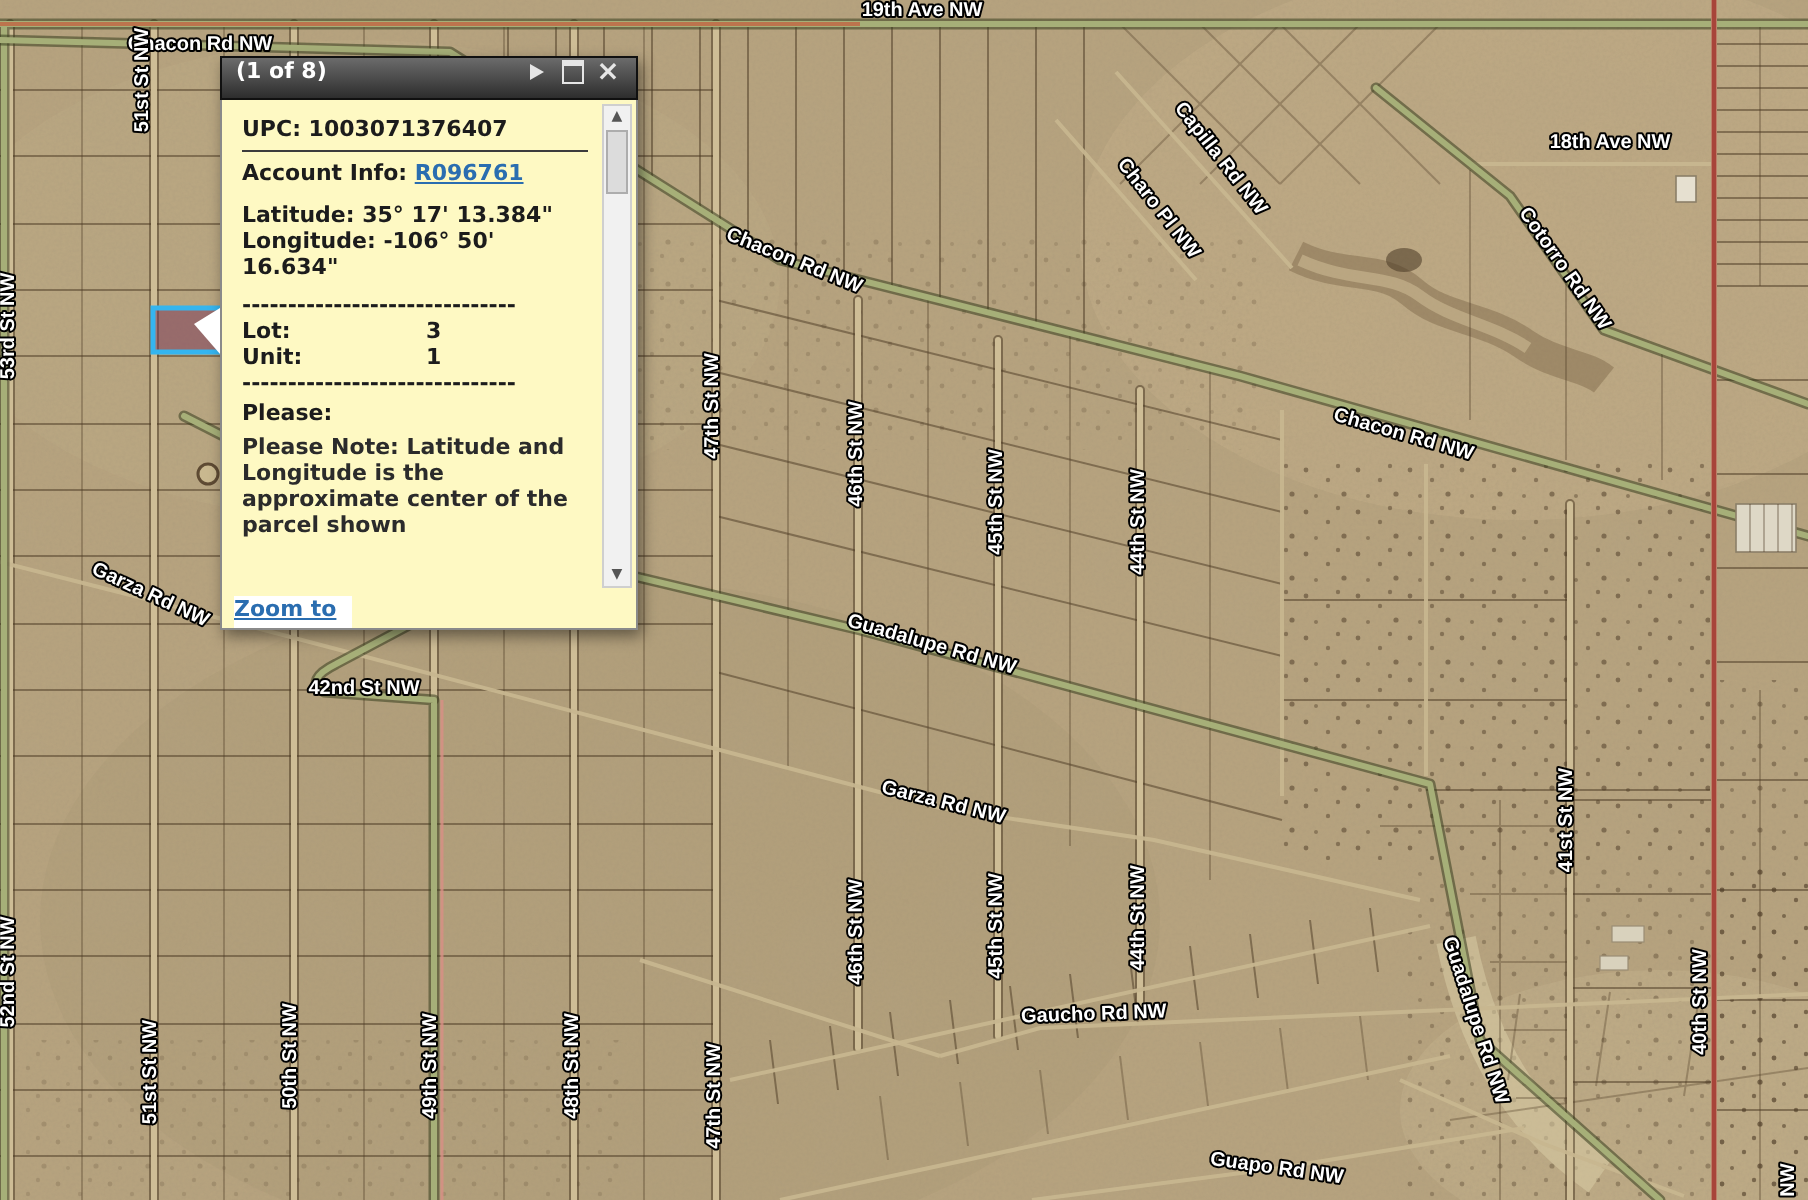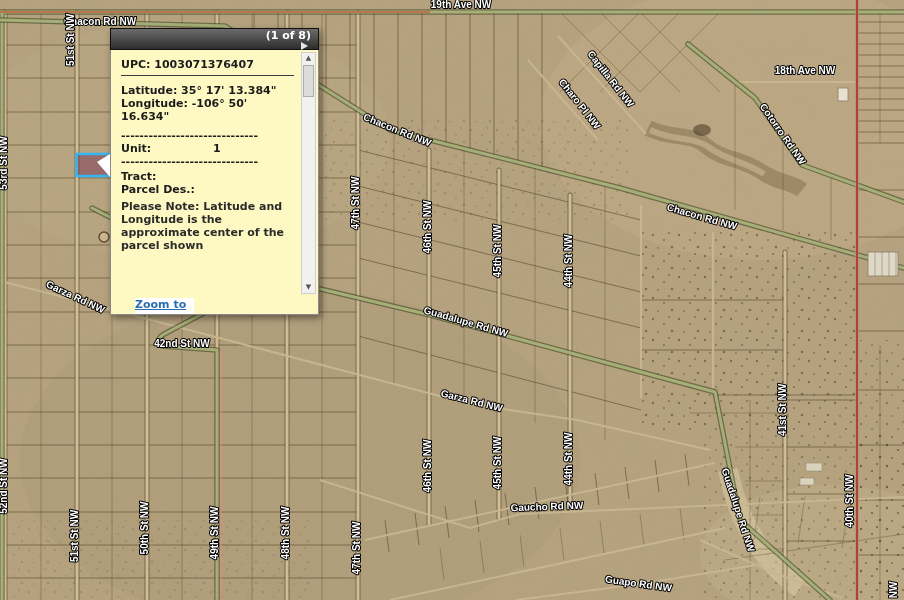--- a/index.html
+++ b/index.html
@@ -19,39 +19,39 @@
   .redl{stroke:#a8443a;stroke-width:2.5;fill:none;}
   .orangel{stroke:#c06a45;stroke-width:2;fill:none;opacity:.85;}
   .pinkl{stroke:#d98f86;stroke-width:1.5;fill:none;opacity:.8;}
   svg text{font:bold 10px "Liberation Sans",sans-serif;fill:#fff;stroke:#000;
            stroke-width:2px;paint-order:stroke;stroke-linejoin:round;text-anchor:middle;}
 
   
   .popup{position:absolute;left:110px;top:28px;width:209px;z-index:10;
          box-shadow:2px 3px 7px rgba(0,0,0,.45);font-family:"DejaVu Sans","Liberation Sans",sans-serif;}
   .popup-title{height:20px;background:linear-gradient(#6b6b6b,#2d2d2d);border:1px solid #101010;
-         display:flex;align-items:flex-end;color:#fff;font-size:11px;font-weight:bold;padding:0 7px;flex-direction:column;}
+         display:flex;align-items:flex-start;color:#fff;font-size:11px;font-weight:bold;padding:0 7px;}
   .popup-title .spacer{flex:1;}
   .tbtn{display:flex;align-items:center;justify-content:center;width:14px;height:14px;margin-left:4px;
         color:#e6e6e6;cursor:pointer;font-size:11px;line-height:14px;}
   .play-tri{width:0;height:0;border-left:7px solid #e6e6e6;border-top:4px solid transparent;border-bottom:4px solid transparent;}
   .max-box{width:9px;height:8px;border:1px solid #e6e6e6;border-top:3px solid #e6e6e6;}
   .close-x{font-size:14px;font-weight:bold;}
   .popup-body{position:relative;background:#fef9c3;border:1px solid #8a8a8a;border-top:none;height:256px;
         overflow:hidden;padding:8px 24px 0 10px;font-size:11px;font-weight:bold;color:#1c1c1c;line-height:13px;}
   .popup-body hr{border:none;border-top:1px solid #3c3c3c;margin:4px 0;}
   .m-lat{margin-top:8px;}
   .dashes{margin-top:6px;white-space:nowrap;overflow:hidden;}
   .m-sub{margin-top:7px;}
   .frow{display:flex;}
   .frow .lbl{width:92px;}
   .m-tract{margin-top:2px;}
   .note{margin-top:4px;color:#2b2b2b;}
   a{color:#2a6db0;text-decoration:underline;cursor:pointer;}
-  .footer-link{position:absolute;left:24px;bottom:0;height:14px;background:#fff;padding:0 8px 2px 0;}
+  .footer-link{position:absolute;left:6px;bottom:0;height:14px;background:#fff;padding:0 8px 2px 0;}
   .scrollbar{position:absolute;top:2px;right:2px;width:13px;height:240px;background:#f1f1f1;border:1px solid #cfcfcf;}
   .sb-arrow{position:absolute;left:0;width:100%;height:11px;text-align:center;font-size:7px;color:#555;line-height:11px;cursor:pointer;}
   .sb-up{top:0;}
   .sb-down{bottom:0;}
   .sb-thumb{position:absolute;top:12px;left:1px;width:9px;height:30px;background:#dcdcdc;border:1px solid #adadad;cursor:pointer;}
   .tail{position:absolute;left:-13px;top:126px;width:0;height:0;
         border-top:8px solid transparent;border-bottom:15px solid transparent;border-right:13px solid #fff;}
 </style>
 </head>
 <body>
@@ -203,30 +203,34 @@
         <span class="play-tri"></span>
       </span>
     <span class="tbtn">
         <span class="max-box"></span>
       </span>
     <span class="tbtn close-x">×</span>
   </div>
   <div class="popup-body">
     <div>UPC: 1003071376407</div>
     <hr>
+    <div><span>Account Info: </span><a>R096761</a></div>
     <div class="m-lat">Latitude: 35° 17' 13.384"</div>
     <div>Longitude: -106° 50' 16.634"</div>
     <div class="dashes">------------------------------</div>
+    <div class="frow">
+        <span class="lbl">Lot:</span>
+        <span>3</span>
+      </div>
     <div class="frow">
         <span class="lbl">Unit:</span>
         <span>1</span>
       </div>
     <div class="dashes" style="margin-top:0">------------------------------</div>
-    <div class="m-tract">Tract:</div>
-    <div>Parcel Des.:</div>
+    <div class="m-tract">Please:</div>
     <div class="note">Please Note: Latitude and Longitude is the approximate center of the parcel shown</div>
     <div class="footer-link"><a>Zoom to</a></div>
     <div class="scrollbar">
       <div class="sb-arrow sb-up">▲</div>
       <div class="sb-thumb"></div>
       <div class="sb-arrow sb-down">▼</div>
     </div>
   </div>
 </div>
 

